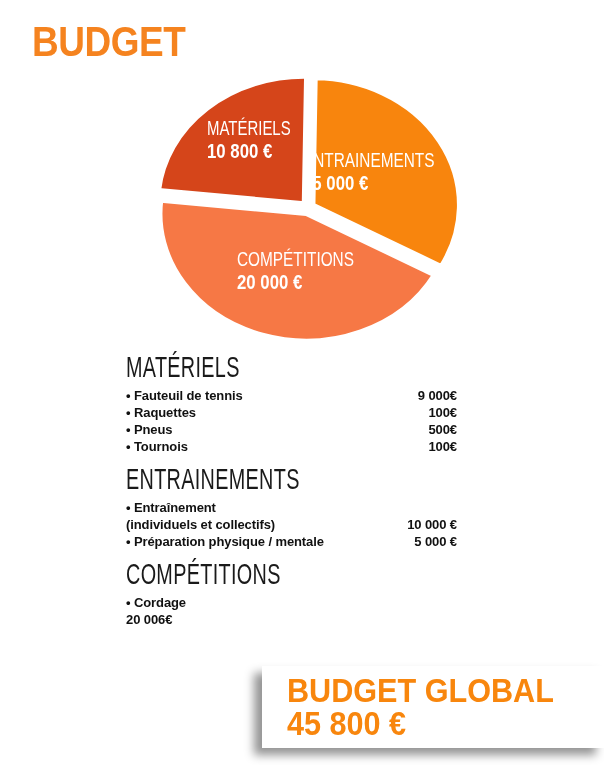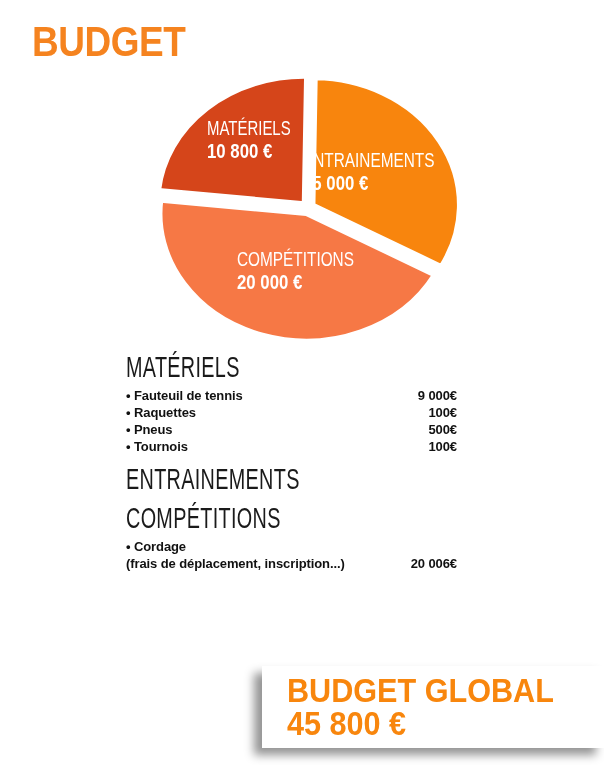--- a/index.html
+++ b/index.html
@@ -83,30 +83,43 @@
     <span class="val">500€</span>
   </div>
           <div class="row">
     <span class="lbl">• Tournois</span>
     <span class="val">100€</span>
   </div>
         </div>
   </section>
       <section class="sec">
     <h2 class="sec-h">ENTRAINEMENTS</h2>
+    <div class="rows">
+          <div class="row">
+    <span class="lbl">• Entraînement</span>
+    <span class="val"></span>
+  </div>
+          <div class="row">
+    <span class="lbl">(individuels et collectifs)</span>
+    <span class="val">10 000 €</span>
+  </div>
+          <div class="row">
+    <span class="lbl">• Préparation physique / mentale</span>
+    <span class="val">5 000 €</span>
+  </div>
+        </div>
   </section>
       <section class="sec">
     <h2 class="sec-h">COMPÉTITIONS</h2>
     <div class="rows">
           <div class="row">
     <span class="lbl">• Cordage</span>
     <span class="val"></span>
   </div>
           <div class="row">
-    <span class="lbl">(frais de déplacement, inscription...)</span>
     <span class="val">20 006€</span>
   </div>
         </div>
   </section>
     </div>
 </div>
 
 <div class="card">
   <div class="card-line" style="color: rgb(248, 134, 13);">BUDGET GLOBAL</div>
   <div class="card-line" style="color: rgb(248, 134, 13);">45 800 €</div>

